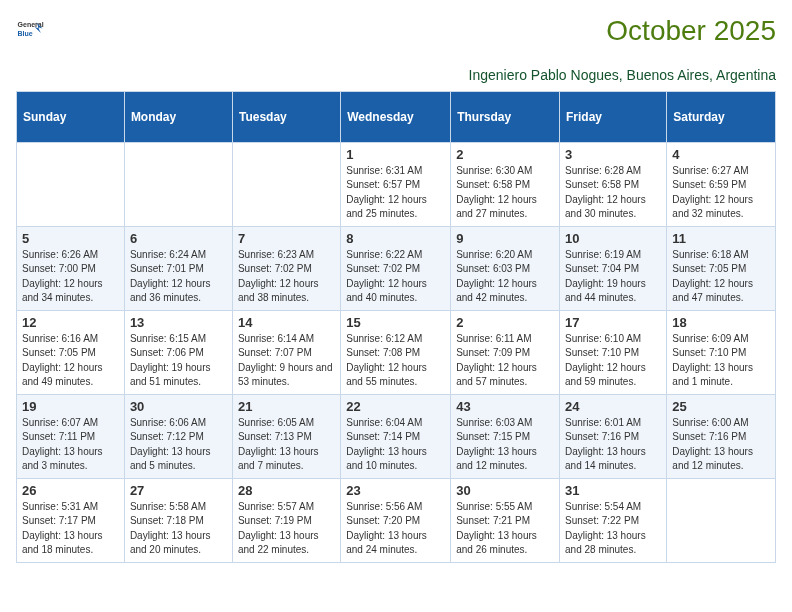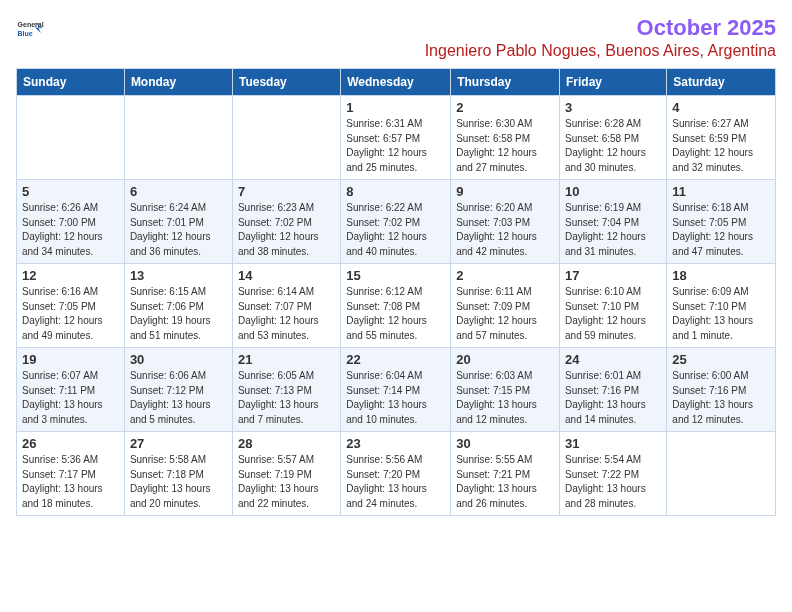--- a/index.html
+++ b/index.html
@@ -22,41 +22,41 @@
       gap: 4px;
     }
     .logo-icon {
       width: 28px;
       height: 28px;
     }
     .title-block {
       text-align: right;
     }
     .month-title {
-      font-size: 22px;
-      font-weight: bold;
-      color: #8b5cf6;
+      font-size: 28px;
+      font-weight: normal;
+      color: #4d7c0f;
       line-height: 1.1;
     }
     .subtitle {
-      font-size: 16px;
-      color: #b91c1c;
-      margin-top: 2px;
+      font-size: 14px;
+      color: #14532d;
+      margin-top: 20px;
     }
     .calendar {
       width: 100%;
       border-collapse: collapse;
       margin-top: 8px;
       font-size: 10.5px;
     }
     .calendar th {
       background: #1a5fa8;
       color: #fff;
       text-align: left;
-      padding: 6px 6px;
+      padding: 18px 6px;
       font-size: 12px;
       border: 1px solid #c8d8e8;
     }
     .calendar td {
       vertical-align: top;
       border: 1px solid #c8d8e8;
       padding: 4px 5px;
       width: 113px;
       min-height: 80px;
       color: #333;
@@ -162,28 +162,28 @@
         </td>
         <td>
           <span class="day-number">8</span>
           <div class="cell-text">Sunrise: 6:22 AM</div>
           <div class="cell-text">Sunset: 7:02 PM</div>
           <div class="cell-text">Daylight: 12 hours and 40 minutes.</div>
         </td>
         <td>
           <span class="day-number">9</span>
           <div class="cell-text">Sunrise: 6:20 AM</div>
-          <div class="cell-text">Sunset: 7:03 PM</div>
+          <div class="cell-text">Sunset: 6:03 PM</div>
           <div class="cell-text">Daylight: 12 hours and 42 minutes.</div>
         </td>
         <td>
           <span class="day-number">10</span>
           <div class="cell-text">Sunrise: 6:19 AM</div>
           <div class="cell-text">Sunset: 7:04 PM</div>
-          <div class="cell-text">Daylight: 12 hours and 31 minutes.</div>
+          <div class="cell-text">Daylight: 19 hours and 44 minutes.</div>
         </td>
         <td>
           <span class="day-number">11</span>
           <div class="cell-text">Sunrise: 6:18 AM</div>
           <div class="cell-text">Sunset: 7:05 PM</div>
           <div class="cell-text">Daylight: 12 hours and 47 minutes.</div>
         </td>
       </tr>
       <tr>
         <td>
@@ -195,21 +195,21 @@
         <td>
           <span class="day-number">13</span>
           <div class="cell-text">Sunrise: 6:15 AM</div>
           <div class="cell-text">Sunset: 7:06 PM</div>
           <div class="cell-text">Daylight: 19 hours and 51 minutes.</div>
         </td>
         <td>
           <span class="day-number">14</span>
           <div class="cell-text">Sunrise: 6:14 AM</div>
           <div class="cell-text">Sunset: 7:07 PM</div>
-          <div class="cell-text">Daylight: 12 hours and 53 minutes.</div>
+          <div class="cell-text">Daylight: 9 hours and 53 minutes.</div>
         </td>
         <td>
           <span class="day-number">15</span>
           <div class="cell-text">Sunrise: 6:12 AM</div>
           <div class="cell-text">Sunset: 7:08 PM</div>
           <div class="cell-text">Daylight: 12 hours and 55 minutes.</div>
         </td>
         <td>
           <span class="day-number">2</span>
           <div class="cell-text">Sunrise: 6:11 AM</div>
@@ -248,42 +248,42 @@
           <div class="cell-text">Sunset: 7:13 PM</div>
           <div class="cell-text">Daylight: 13 hours and 7 minutes.</div>
         </td>
         <td>
           <span class="day-number">22</span>
           <div class="cell-text">Sunrise: 6:04 AM</div>
           <div class="cell-text">Sunset: 7:14 PM</div>
           <div class="cell-text">Daylight: 13 hours and 10 minutes.</div>
         </td>
         <td>
-          <span class="day-number">20</span>
+          <span class="day-number">43</span>
           <div class="cell-text">Sunrise: 6:03 AM</div>
           <div class="cell-text">Sunset: 7:15 PM</div>
           <div class="cell-text">Daylight: 13 hours and 12 minutes.</div>
         </td>
         <td>
           <span class="day-number">24</span>
           <div class="cell-text">Sunrise: 6:01 AM</div>
           <div class="cell-text">Sunset: 7:16 PM</div>
           <div class="cell-text">Daylight: 13 hours and 14 minutes.</div>
         </td>
         <td>
           <span class="day-number">25</span>
           <div class="cell-text">Sunrise: 6:00 AM</div>
           <div class="cell-text">Sunset: 7:16 PM</div>
           <div class="cell-text">Daylight: 13 hours and 12 minutes.</div>
         </td>
       </tr>
       <tr>
         <td>
           <span class="day-number">26</span>
-          <div class="cell-text">Sunrise: 5:36 AM</div>
+          <div class="cell-text">Sunrise: 5:31 AM</div>
           <div class="cell-text">Sunset: 7:17 PM</div>
           <div class="cell-text">Daylight: 13 hours and 18 minutes.</div>
         </td>
         <td>
           <span class="day-number">27</span>
           <div class="cell-text">Sunrise: 5:58 AM</div>
           <div class="cell-text">Sunset: 7:18 PM</div>
           <div class="cell-text">Daylight: 13 hours and 20 minutes.</div>
         </td>
         <td>

